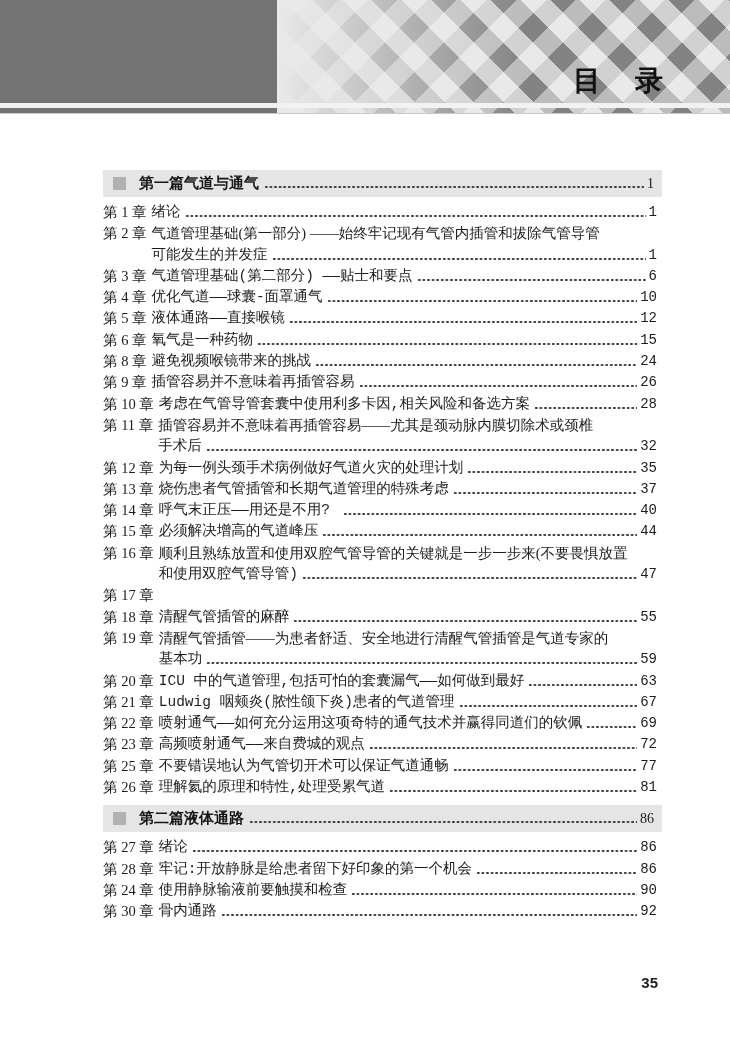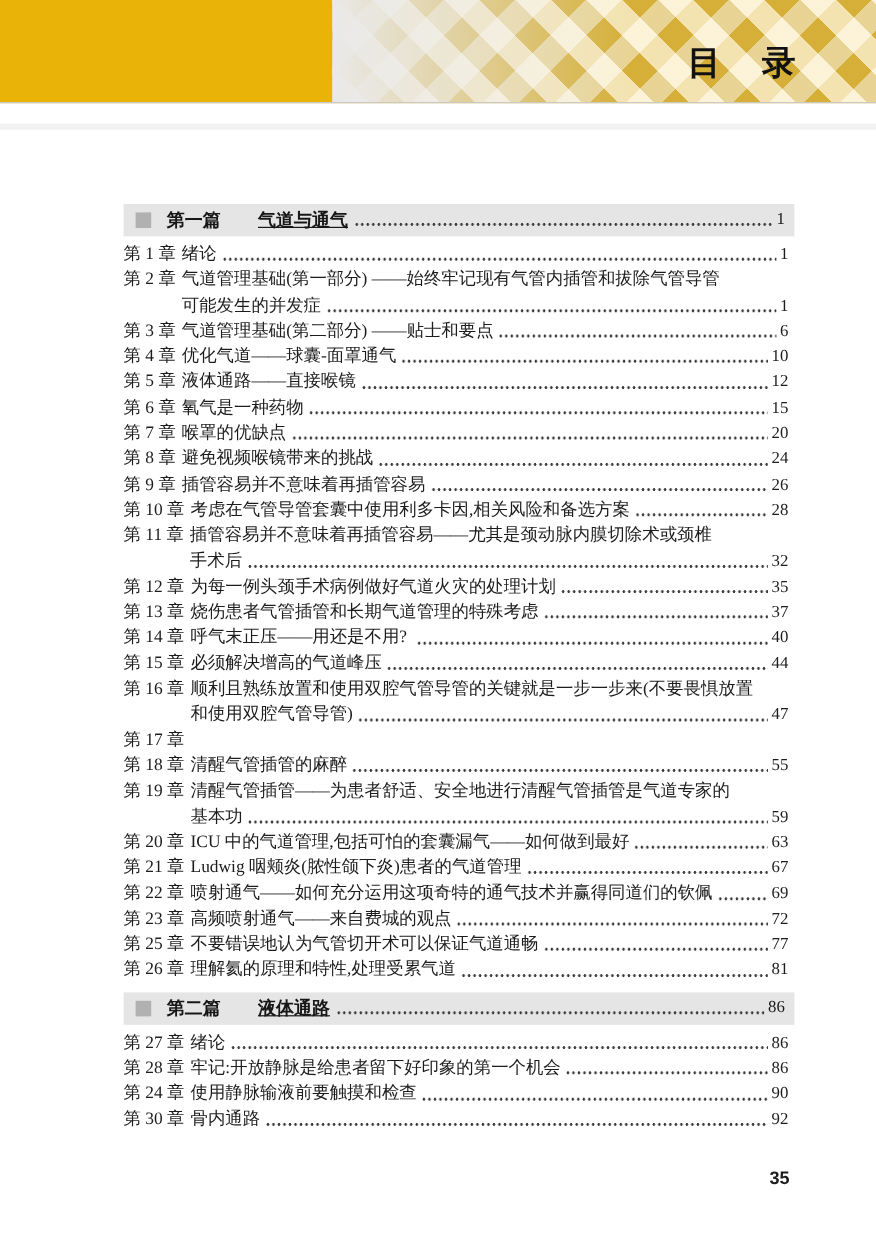--- a/index.html
+++ b/index.html
@@ -6,22 +6,22 @@
   html,body { background:#ffffff; }
   body {
     width:730px; height:1040px; position:relative; overflow:hidden;
     font-family:"Liberation Serif","DejaVu Serif",serif;
     color:#1c1c1c;
   }
   .page { position:absolute; inset:0; background:#ffffff; }
 
   
   .band {
-    position:absolute; top:0; left:0; right:0; height:86px;
-    background-color:#eab308;
+    position:absolute; top:0; left:0; right:0; height:114px;
+    background-color:#737373;
     border-bottom:1px solid #c9c9c9;
     overflow:hidden;
   }
   .band-pattern {
     position:absolute; top:0; right:0; bottom:0; width:62%;
     background:
       repeating-linear-gradient(45deg,  rgba(255,255,255,0.65) 0 21px, rgba(170,170,170,0.18) 21px 42px),
       repeating-linear-gradient(-45deg, rgba(255,255,255,0.55) 0 21px, rgba(160,160,160,0.15) 21px 42px);
   }
   .band-pattern::after {
@@ -42,32 +42,32 @@
     display:flex; align-items:center;
     width:559px; height:27px;
     background:#e5e5e5;
     padding:0 8px 0 10px;
     margin-bottom:5px;
     font-family:"Liberation Sans","DejaVu Sans",sans-serif;
     font-weight:bold; font-size:15px; color:#171717;
   }
   .section-bar.later { margin-top:7px; }
   .sq { width:13px; height:13px; background:#b1b1b1; margin-right:13px; flex:0 0 auto; }
-  .s-label { margin-right:31px; white-space:pre; }
-  .s-title { white-space:pre;text-decoration:underline; }
+  .s-label { margin-right:0; white-space:pre; }
+  .s-title { white-space:pre; }
   .s-page {
     font-family:"Liberation Serif","DejaVu Serif",serif;
     font-weight:normal; font-size:14px; margin-left:3px;
   }
 
   .chapter-row { display:flex; align-items:flex-start; font-size:14.5px; line-height:21.3px; }
   .c-label { white-space:pre; margin-right:5px; flex:0 0 auto; }
   .c-body { flex:1 1 auto; min-width:0; }
   .c-line { display:block; }
-  .c-line.last { display:flex; align-items:flex-end; }
+  .c-line.last { display:flex; align-items:flex-start;font-family:Liberation Mono, monospace; }
   .c-text { white-space:pre-wrap; }
   .c-page { margin-left:3px; font-size:14px; flex:0 0 auto; }
 
   .dots {
     flex:1 1 auto; min-width:14px; height:21px; margin-left:4px;
     background-image:radial-gradient(circle, #3b3b3b 1px, rgba(0,0,0,0) 1.3px);
     background-size:4.6px 4px;
     background-repeat:repeat-x;
     background-position:0 12px;
   }
@@ -160,30 +160,20 @@
     <span class="c-label">第 6 章</span>
     <div class="c-body">
           <div class="c-line last">
             <span class="c-text">氧气是一种药物</span>
             <span class="dots"></span>
             <span class="c-page">15</span>
           </div>
         </div>
   </div>
 
-  <div class="chapter-row">
-    <span class="c-label">第 7 章</span>
-    <div class="c-body">
-          <div class="c-line last">
-            <span class="c-text">喉罩的优缺点</span>
-            <span class="dots"></span>
-            <span class="c-page">20</span>
-          </div>
-        </div>
-  </div>
 
   <div class="chapter-row">
     <span class="c-label">第 8 章</span>
     <div class="c-body">
           <div class="c-line last">
             <span class="c-text">避免视频喉镜带来的挑战</span>
             <span class="dots"></span>
             <span class="c-page">24</span>
           </div>
         </div>

